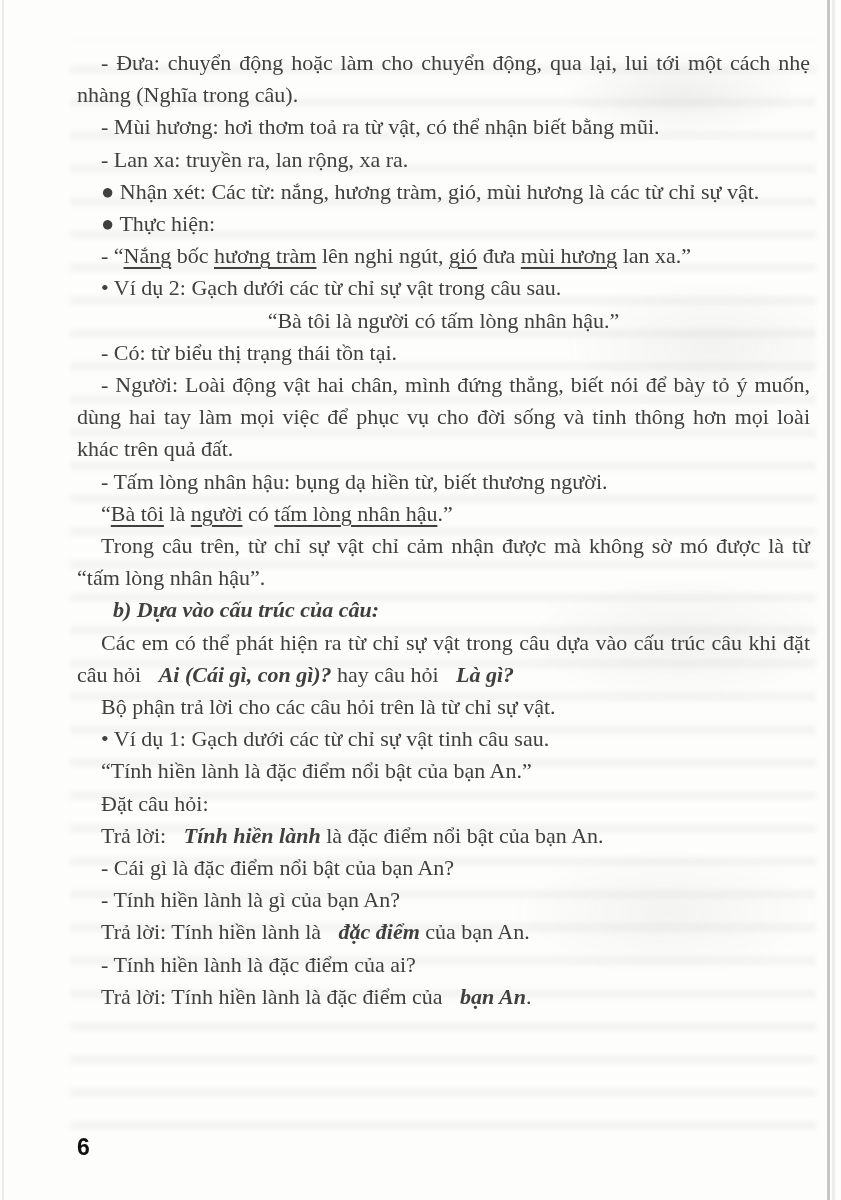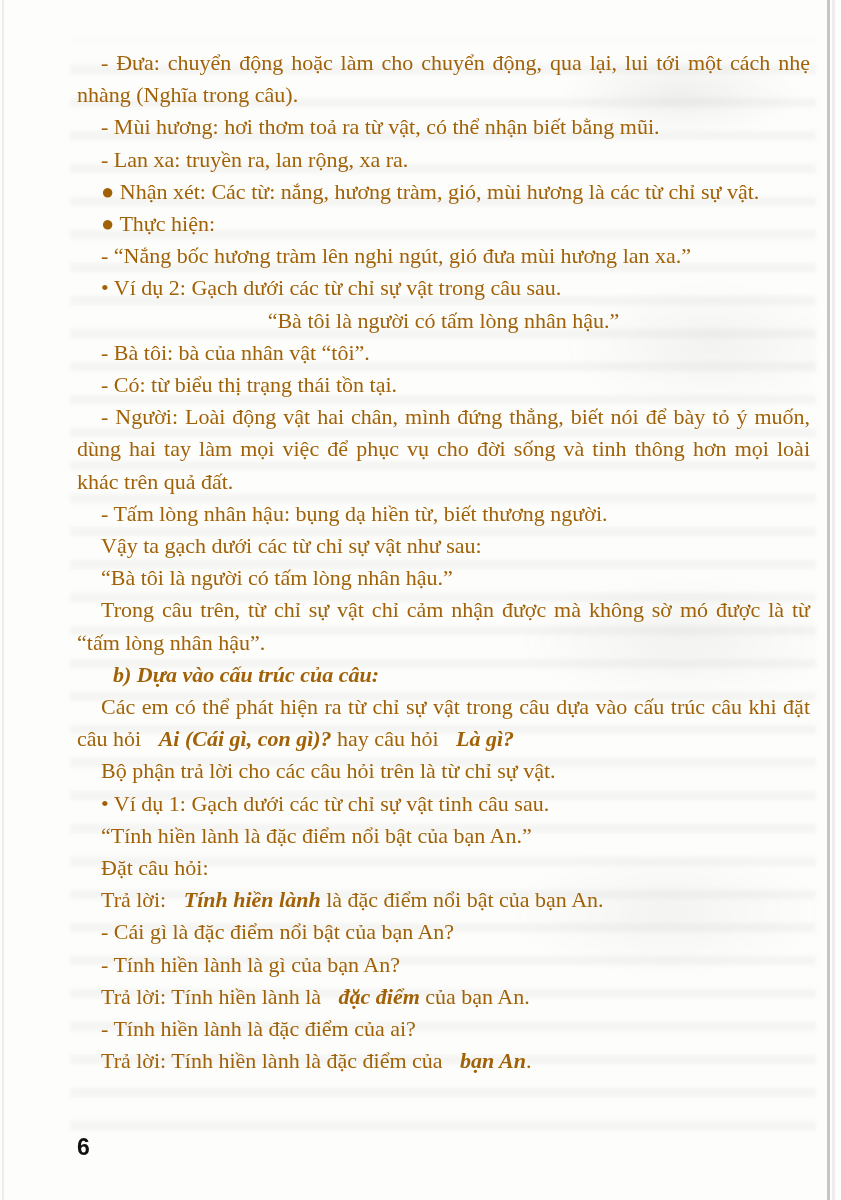--- a/index.html
+++ b/index.html
@@ -39,27 +39,28 @@
     width: 3px; height: 100%;
     background: #c6c6c6;
     box-shadow: 5px 0 0 0 #ededed;
   }
   .content {
     position: absolute;
     left: 77px; top: 47px;
     width: 733px;
     font-size: 22px;
     line-height: 32.2px;
-    color: #a16207;
+    color: #404040;
   }
   .content p { margin: 0; padding: 0; }
   .content p.indent  { text-indent: 24px; }
   .content p.center  { text-align: center; text-indent: 0; }
   .content p.justify { text-align: justify; }
   .content span.u  {
+    text-decoration: underline;
     text-underline-offset: 4px;
     text-decoration-thickness: 1.5px;
     margin-top: 29px;
   }
   .content span.bi { font-weight: bold; font-style: italic; margin-left: 12px; }
   .content span.b  { font-weight: 600; }
   .page-number {
     position: absolute;
     left: 77px; top: 1134px;
     font-family: "Liberation Sans", "DejaVu Sans", sans-serif;
@@ -77,25 +78,23 @@
   <div class="edge-right"></div>
   <main class="content" id="content">
       <p class="indent justify"><span>- Đưa: chuyển động hoặc làm cho chuyển động, qua lại, lui tới một cách nhẹ nhàng (Nghĩa trong câu).</span></p>
       <p class="indent"><span>- Mùi hương: hơi thơm toả ra từ vật, có thể nhận biết bằng mũi.</span></p>
       <p class="indent"><span>- Lan xa: truyền ra, lan rộng, xa ra.</span></p>
       <p class="indent"><span>● Nhận xét: Các từ: nắng, hương tràm, gió, mùi hương là các từ chỉ sự vật.</span></p>
       <p class="indent"><span>● Thực hiện:</span></p>
       <p class="indent"><span>- “</span><span class="u">Nắng</span><span> bốc </span><span class="u">hương tràm</span><span> lên nghi ngút, </span><span class="u">gió</span><span> đưa </span><span class="u">mùi hương</span><span> lan xa.”</span></p>
       <p class="indent"><span>• Ví dụ 2: Gạch dưới các từ chỉ sự vật trong câu sau.</span></p>
       <p class="center"><span>“Bà tôi là người có tấm lòng nhân hậu.”</span></p>
-      <p class="indent"><span>- Bà tôi: bà của nhân vật “tôi”.</span></p>
       <p class="indent"><span>- Có: từ biểu thị trạng thái tồn tại.</span></p>
       <p class="indent justify"><span>- Người: Loài động vật hai chân, mình đứng thẳng, biết nói để bày tỏ ý muốn, dùng hai tay làm mọi việc để phục vụ cho đời sống và tinh thông hơn mọi loài khác trên quả đất.</span></p>
       <p class="indent"><span>- Tấm lòng nhân hậu: bụng dạ hiền từ, biết thương người.</span></p>
-      <p class="indent"><span>Vậy ta gạch dưới các từ chỉ sự vật như sau:</span></p>
       <p class="indent"><span>“</span><span class="u">Bà tôi</span><span> là </span><span class="u">người</span><span> có </span><span class="u">tấm lòng nhân hậu</span><span>.”</span></p>
       <p class="indent justify"><span>Trong câu trên, từ chỉ sự vật chỉ cảm nhận được mà không sờ mó được là từ “tấm lòng nhân hậu”.</span></p>
       <p class="indent"><span class="bi">b) Dựa vào cấu trúc của câu:</span></p>
       <p class="indent justify"><span>Các em có thể phát hiện ra từ chỉ sự vật trong câu dựa vào cấu trúc câu khi đặt câu hỏi </span><span class="bi">Ai (Cái gì, con gì)?</span><span> hay câu hỏi </span><span class="bi">Là gì?</span></p>
       <p class="indent"><span>Bộ phận trả lời cho các câu hỏi trên là từ chỉ sự vật.</span></p>
       <p class="indent"><span>• Ví dụ 1: Gạch dưới các từ chỉ sự vật tinh câu sau.</span></p>
       <p class="indent"><span>“Tính hiền lành là đặc điểm nổi bật của bạn An.”</span></p>
       <p class="indent"><span>Đặt câu hỏi:</span></p>
       <p class="indent"><span>Trả lời: </span><span class="bi">Tính hiền lành</span><span> là đặc điểm nổi bật của bạn An.</span></p>
       <p class="indent"><span>- Cái gì là đặc điểm nổi bật của bạn An?</span></p>

